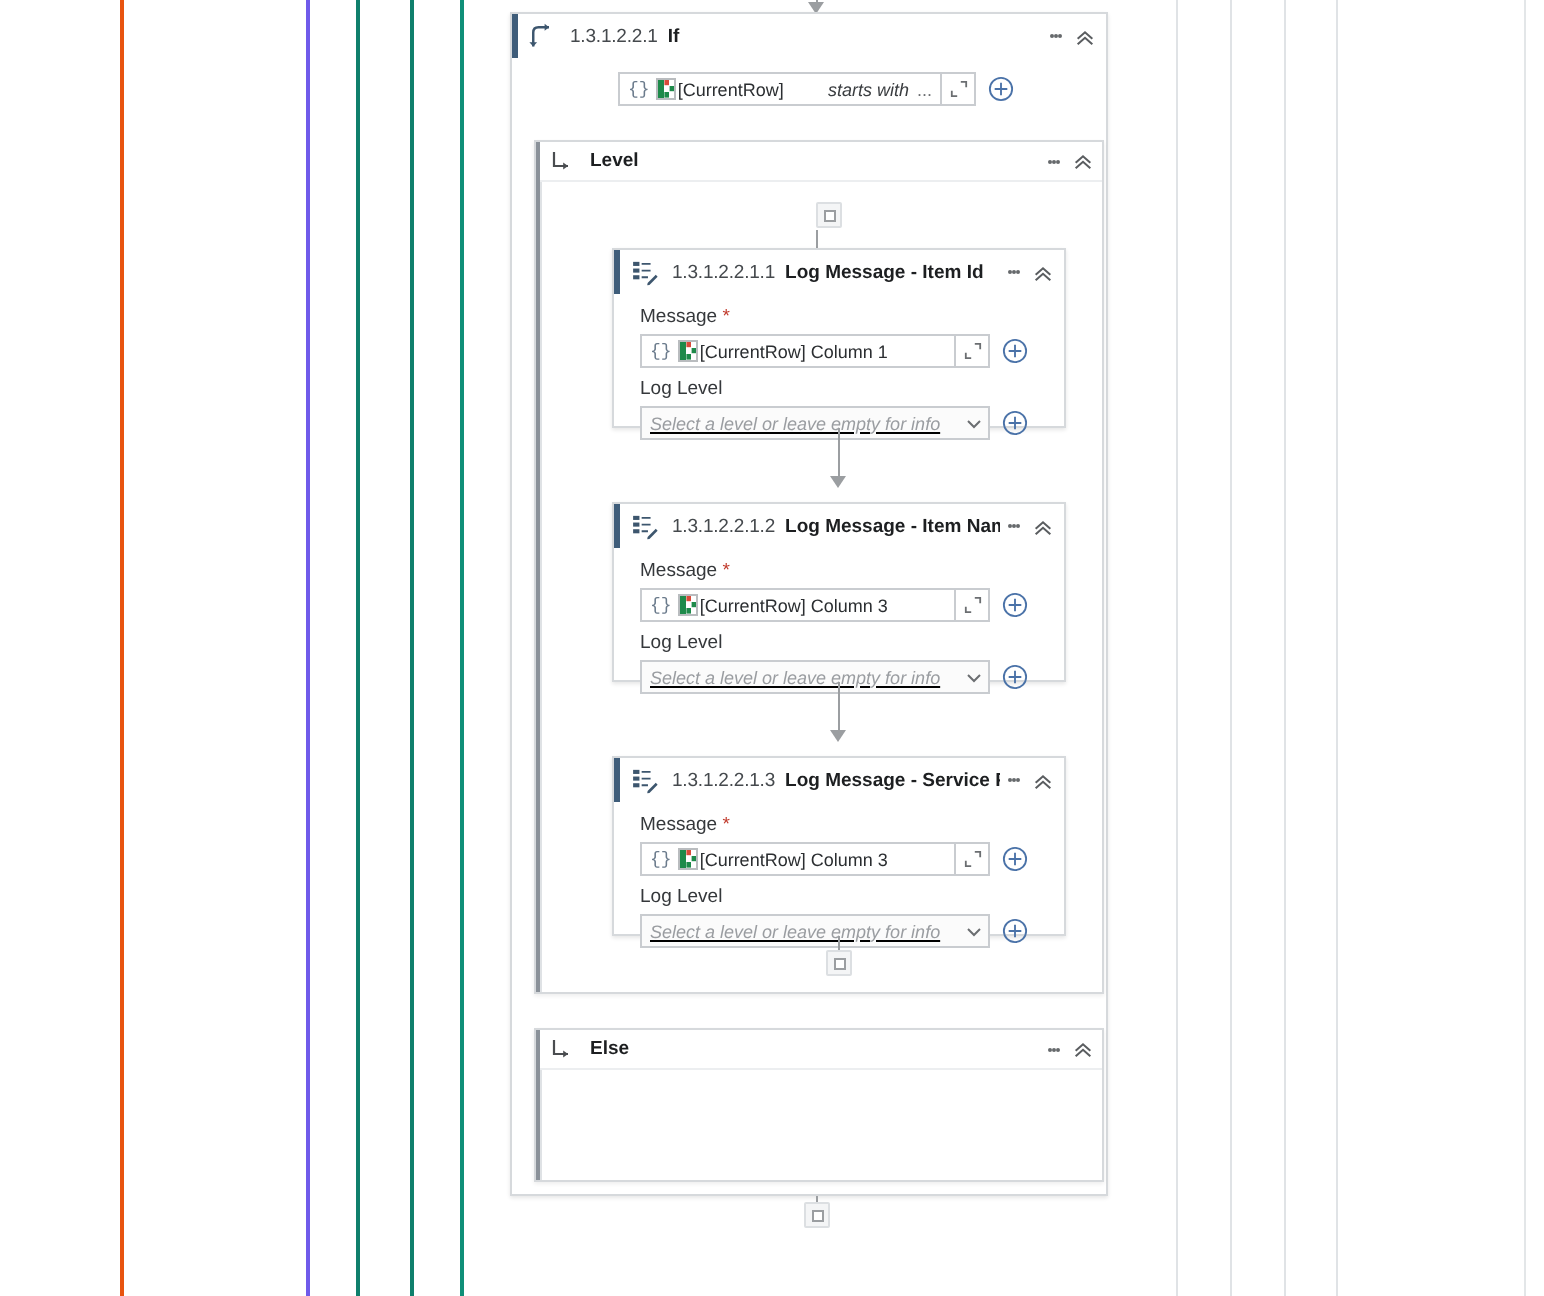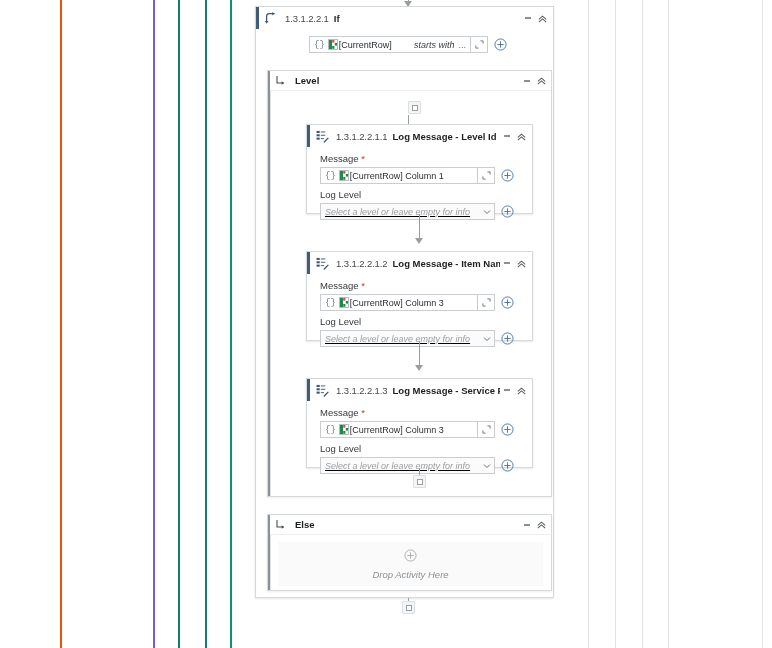--- a/index.html
+++ b/index.html
@@ -298,21 +298,21 @@
           <div class="head-icon">
             <svg width="13" height="13" viewBox="0 0 14 14">
               <rect x="0.6" y="1" width="3.4" height="2.2" fill="#3d566e"></rect>
               <rect x="0.6" y="4.6" width="3.4" height="2.2" fill="#3d566e"></rect>
               <rect x="0.6" y="8.2" width="3.4" height="2.2" fill="#3d566e"></rect>
               <path d="M5.2 2.1 L10 2.1 M5.2 5.7 L10 5.7 M5.2 9.3 L8.6 9.3" stroke="#3d566e" stroke-width="1"></path>
               <path d="M8.4 12.4 L12.8 8 L13.8 9 L9.4 13.4 L8.2 13.6 Z" fill="#3d566e"></path>
             </svg>
           </div>
           <div class="head-num">1.3.1.2.2.1.1</div>
-          <div class="head-title">Log Message - Level Id</div>
+          <div class="head-title">Log Message - Item Id</div>
           <div class="head-spacer"></div>
           <div class="kebab">
             <span></span>
               <span></span>
               <span></span>
           </div>
           <div class="chev">
             <svg width="11" height="11" viewBox="0 0 12 12">
               <path d="M2 7 L6 3.4 L10 7" stroke="#5a5d60" stroke-width="1.1" fill="none"></path>
               <path d="M2 10 L6 6.4 L10 10" stroke="#5a5d60" stroke-width="1.1" fill="none"></path>
@@ -574,29 +574,20 @@
         </div>
         <div class="chev" style="margin-right:3px;">
           <svg width="11" height="11" viewBox="0 0 12 12">
             <path d="M2 7 L6 3.4 L10 7" stroke="#5a5d60" stroke-width="1.1" fill="none"></path>
             <path d="M2 10 L6 6.4 L10 10" stroke="#5a5d60" stroke-width="1.1" fill="none"></path>
           </svg>
         </div>
       </div>
       <div class="inner-rail"></div>
 
-      <div class="dropzone" style="left:10px;top:27px;width:265px;height:44px;">
-        <div class="circ">
-          <svg width="13" height="13" viewBox="0 0 14 14">
-            <circle cx="7" cy="7" r="6" fill="none" stroke="#a7aaad" stroke-width="1"></circle>
-            <path d="M7 3.6 L7 10.4 M3.6 7 L10.4 7" stroke="#a7aaad" stroke-width="1"></path>
-          </svg>
-        </div>
-        <div class="dz-text">Drop Activity Here</div>
-      </div>
     </div>
   </div>
 
   <div class="conn" style="left:408px;top:598px;height:4px;"></div>
   <div class="sqbtn" style="left:402px;top:601px;">
     <i></i>
   </div>
 
 </div>
 

